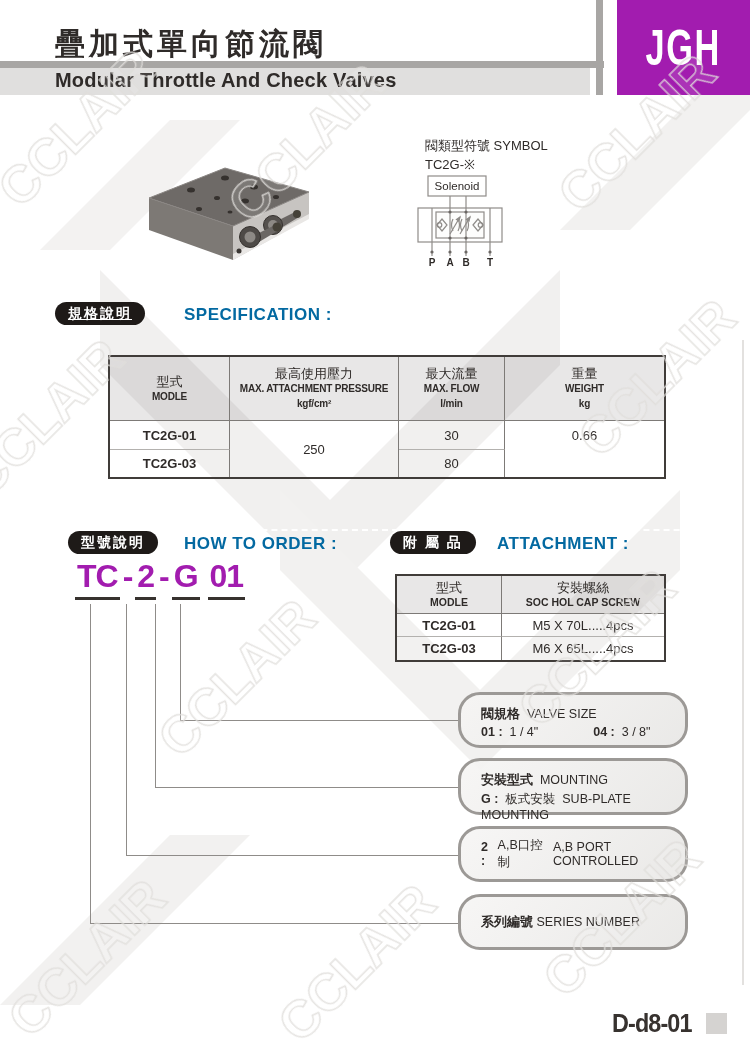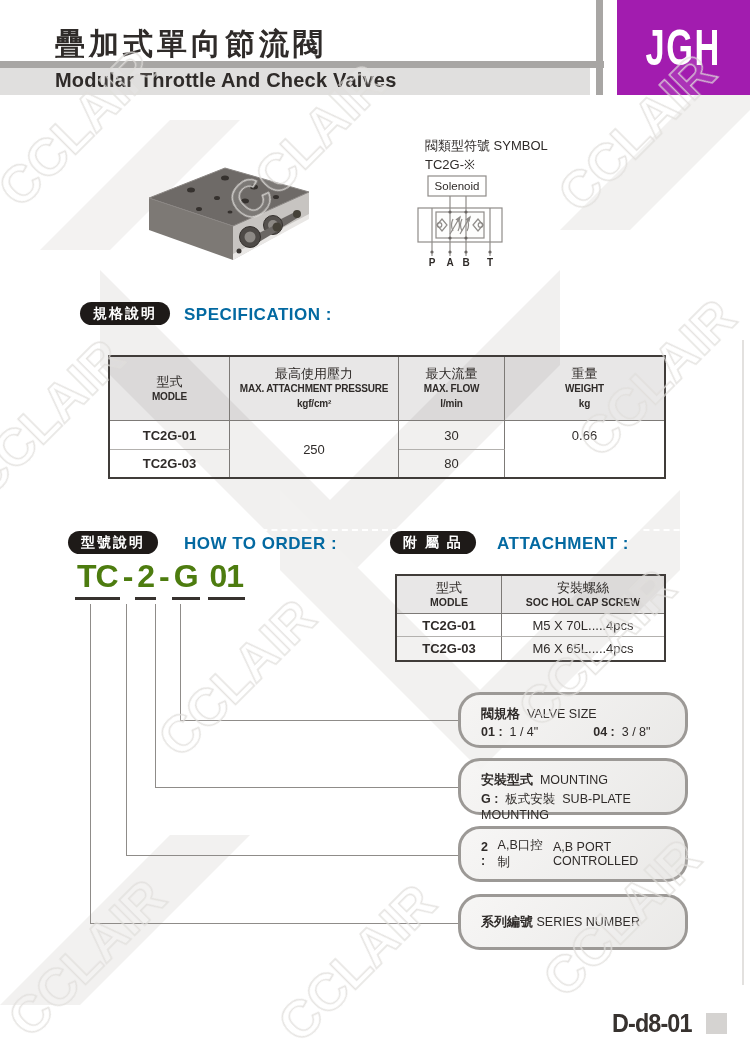--- a/index.html
+++ b/index.html
@@ -25,21 +25,21 @@
   #spec-table .hc{background:rgba(62,58,55,0.12);border-bottom:1px solid #7d7a77;
                   display:flex;flex-direction:column;align-items:center;justify-content:center;line-height:15px;}
   #spec-table .hc .zh{font-size:13px;}
   #spec-table .hc .en{font-size:10px;font-weight:bold;letter-spacing:-0.2px;}
   #spec-table .cell{display:flex;align-items:center;justify-content:center;font-size:13px;}
   .bR{border-right:1px solid #7d7a77;}
   .bT{border-top:1px solid #b3b1ae;}
   .model-cell{font-weight:bold;font-size:14px;}
   #pressure-cell{grid-column:2;grid-row:2/4;}
   
-  #model-code{left:75px;top:558px;font-size:32px;font-weight:bold;letter-spacing:-1px;color:#4d7c0f;}
+  #model-code{left:75px;top:558px;font-size:32px;font-weight:bold;letter-spacing:-1px;color:#a21caf;}
   #model-code .seg{display:inline-block;border-bottom:3px solid #37322f;padding:0 2px 2px 2px;}
   #model-code .dash{display:inline-block;margin:0 3px;}
   .vline{width:1px;background:#8f8c89;}
   .hline{height:1px;background:#8f8c89;}
   
   #att-table{left:395px;top:574px;width:267px;border:2px solid #403c39;display:grid;
              grid-template-columns:105px 162px;grid-template-rows:38px 23px 23px;}
   #att-table .hc{background:rgba(62,58,55,0.12);border-bottom:1px solid #7d7a77;display:flex;flex-direction:column;
                  align-items:center;justify-content:center;line-height:14px;}
   #att-table .hc .zh{font-size:13px;}
@@ -146,21 +146,21 @@
       <circle cx="22" cy="80" r="1.6"></circle>
         <circle cx="80" cy="80" r="1.6"></circle>
     </g>
     <text x="47" y="18" font-size="11.5" fill="#2f2b29" text-anchor="middle">Solenoid</text>
     <text x="22" y="94" font-size="10" font-weight="bold" fill="#2f2b29" text-anchor="middle">P</text>
     <text x="40" y="94" font-size="10" font-weight="bold" fill="#2f2b29" text-anchor="middle">A</text>
     <text x="56" y="94" font-size="10" font-weight="bold" fill="#2f2b29" text-anchor="middle">B</text>
     <text x="80" y="94" font-size="10" font-weight="bold" fill="#2f2b29" text-anchor="middle">T</text>
   </svg>
 
-  <div class="abs z1 badge" style="left:80px;top:302px;">規格說明</div>
+  <div class="abs z1 badge" style="left:55px;top:302px;text-decoration:underline;">規格說明</div>
   <div class="abs z1 heading" style="left:184px;top:305px;">SPECIFICATION :</div>
 
   <div id="spec-table" class="abs z1">
     <div class="hc bR">
       <span class="zh">型式</span>
       <span class="en">MODLE</span>
     </div>
     <div class="hc bR">
       <span class="zh">最高使用壓力</span>
       <span class="en">MAX. ATTACHMENT PRESSURE</span>

